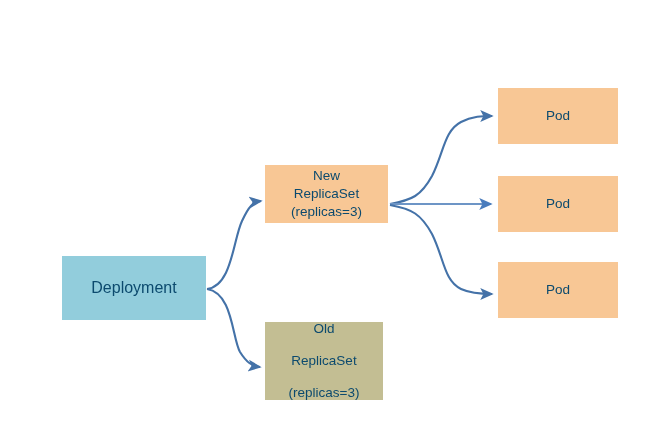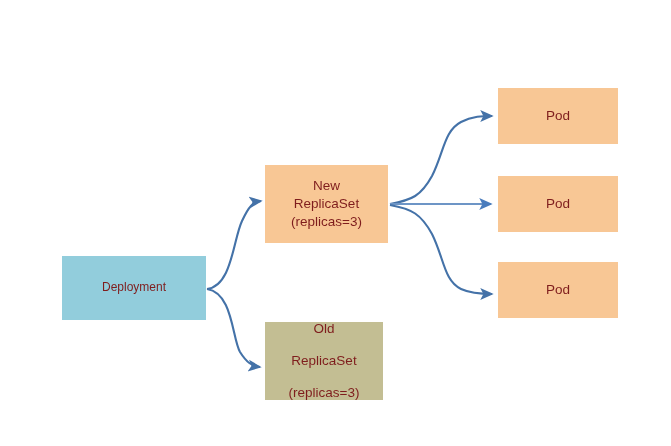--- a/index.html
+++ b/index.html
@@ -26,42 +26,42 @@
     width: 671px;
     height: 446px;
   }
   .node {
     position: absolute;
     box-sizing: border-box;
     display: flex;
     flex-direction: column;
     align-items: center;
     justify-content: center;
-    color: #7f1d1d;
+    color: #0c4a6e;
     text-align: center;
     line-height: 1.32;
     z-index: 2;
   }
   .node .line {
     display: block;
     white-space: nowrap;
   }
   .node-deployment {
     left: 62px;
     top: 256px;
     width: 144px;
     height: 64px;
     background: #92cddc;
-    font-size: 12px;
+    font-size: 16px;
   }
   .node-new-rs {
     left: 265px;
     top: 165px;
     width: 123px;
-    height: 78px;
+    height: 58px;
     background: #f8c795;
     font-size: 13.5px;
   }
   .node-old-rs {
     left: 265px;
     top: 322px;
     width: 118px;
     height: 78px;
     background: #c3be93;
     font-size: 13.5px;

